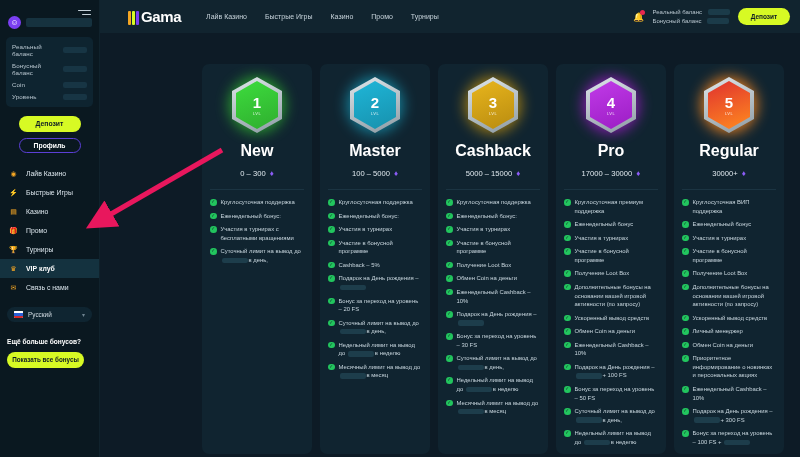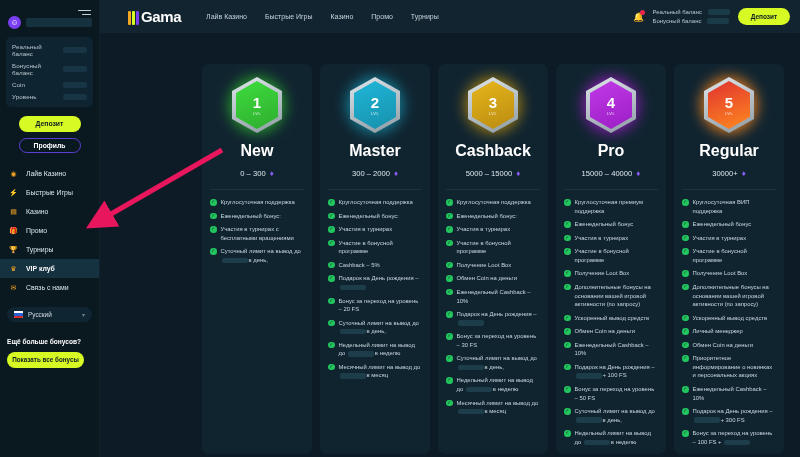--- a/index.html
+++ b/index.html
@@ -315,21 +315,21 @@
           <div class="hexbadge">
             <div class="hex-outer" style="background:linear-gradient(160deg,#dfe6ea,#8c9aa3)"></div>
             <div class="hex" style="background:linear-gradient(160deg,#1fb6d8,#1791ad)">
               <div class="hex-num">2</div>
               <div class="hex-lvl">LVL</div>
             </div>
           </div>
         </div>
         <div class="card-title">Master</div>
         <div class="card-range">
-          <span>300 – 2000</span>
+          <span>100 – 5000</span>
           <span class="gem">♦</span>
         </div>
         <div class="divider"></div>
         <div class="feat-list">
           <div class="feat">
             <span class="tick">✓</span>
             <span class="feat-txt"><span>Круглосуточная поддержка</span> </span>
           </div>
           <div class="feat">
             <span class="tick">✓</span>
@@ -443,21 +443,21 @@
           <div class="hexbadge">
             <div class="hex-outer" style="background:linear-gradient(160deg,#dfe6ea,#8c9aa3)"></div>
             <div class="hex" style="background:linear-gradient(160deg,#c13ae8,#9b1dc4)">
               <div class="hex-num">4</div>
               <div class="hex-lvl">LVL</div>
             </div>
           </div>
         </div>
         <div class="card-title">Pro</div>
         <div class="card-range">
-          <span>15000 – 40000</span>
+          <span>17000 – 30000</span>
           <span class="gem">♦</span>
         </div>
         <div class="divider"></div>
         <div class="feat-list">
           <div class="feat">
             <span class="tick">✓</span>
             <span class="feat-txt"><span>Круглосуточная премиум поддержка</span> </span>
           </div>
           <div class="feat">
             <span class="tick">✓</span>

